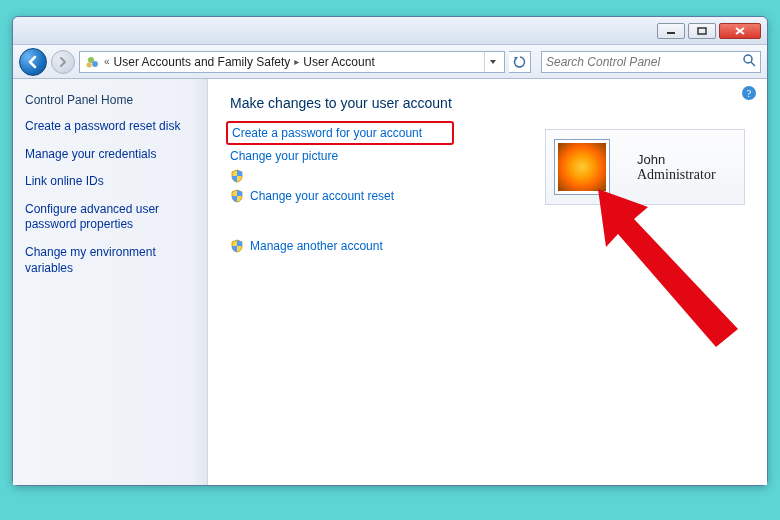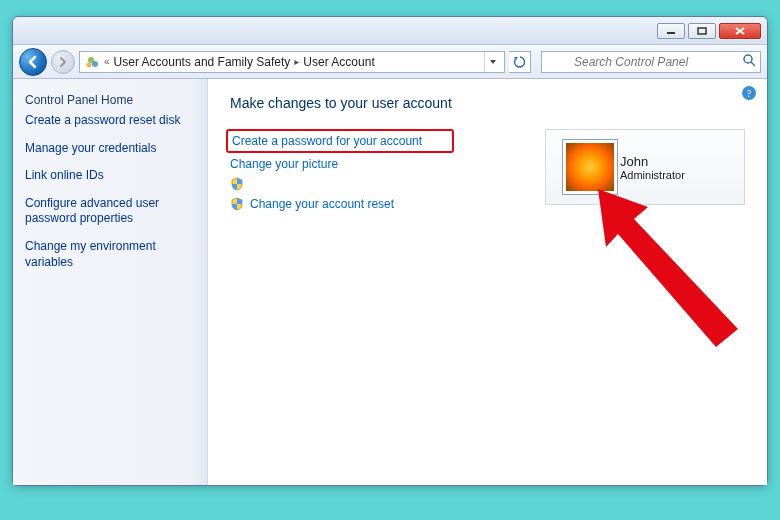--- a/index.html
+++ b/index.html
@@ -112,61 +112,60 @@
     display:flex; align-items:center;
     padding: 0 4px;
   }
   .searchbox input {
     border:none; outline:none;
     flex:1;
     font-size:12px;
     font-style: italic;
     color:#ec4899;
     background:transparent;
-    margin-left:28px;
   }
   .search-icon { color:#3a6ea5; }
 
   
   .content {
     flex: 1;
     background: #fff;
     display: flex;
     position: relative;
   }
   .sidebar {
     width: 195px;
     background: linear-gradient(90deg, #f2f5fa 0%, #eef2f8 92%, #e1e7ef 100%);
     border-right: 1px solid #d0d8e4;
     padding: 14px 12px;
   }
   .sidebar h4 {
     color: #1f3f66;
     font-size: 12px;
     font-weight: 400;
-    margin-bottom: 6px;
+    margin-bottom: 12px;
   }
   .sidebar a {
     display:block;
     color: #003399;
     font-size: 12px;
     text-decoration: none;
     margin-bottom: 12px;
     line-height: 1.3;
   }
   .main {
     flex:1;
     padding: 16px 22px;
     position: relative;
   }
   .main h2 {
     color: #003366;
     font-size: 14px;
     font-weight: normal;
-    margin-bottom: 18px;
+    margin-bottom: 10px;
   }
   .link-row {
     display:flex;
     align-items:flex-start;
     gap:6px;
     margin-bottom: 6px;
   }
   .link-row a {
     color: #0066cc;
     font-size: 12px;
@@ -190,35 +189,35 @@
   .usercard {
     position: absolute;
     right: 22px;
     top: 50px;
     width: 200px;
     height: 76px;
     border: 1px solid #cfd8e4;
     background: linear-gradient(#fdfdfe,#f1f4f8);
     display:flex;
     align-items:center;
-    padding: 16px;
-    gap: 2px;
+    padding: 8px;
+    gap: 27px;
   }
   .avatar {
     width: 56px; height: 56px;
     border: 1px solid #8aa0bc;
     padding: 3px;
     background:#fff;
   }
   .avatar-inner {
     width:100%; height:100%;
     background: radial-gradient(circle at 50% 50%, #ffcc33 0%, #ff9900 35%, #ff6600 60%, #884400 100%);
   }
   .userinfo .uname { font-size: 13px; color:#222; }
-  .userinfo .urole { font-size: 11px; color:#222; }
+  .userinfo .urole { font-size: 14px; color:#222;font-family:Liberation Serif, serif; }
 
   .help-icon {
     position:absolute;
     right: 10px; top: 6px;
     width:16px;height:16px;
   }
 
   
   .arrow-annotation {
     position: absolute;
@@ -340,20 +339,30 @@
               <path d="M7 1 L12 3 L12 7 Q12 12 7 13 Q2 12 2 7 L2 3 Z" fill="#ffd24a" stroke="#c08a00" stroke-width="0.8"></path>
               <path d="M7 1 L12 3 L12 7 L7 7 Z" fill="#4a9eff"></path>
               <path d="M7 7 L7 13 Q2 12 2 7 Z" fill="#4a9eff"></path>
             </svg>
         </span>
         <a href="#">Change your account reset</a>
       </div>
 
       <div class="gap"></div>
 
+      <div class="link-row">
+        <span class="shield-icon">
+          <svg width="14" height="14">
+              <path d="M7 1 L12 3 L12 7 Q12 12 7 13 Q2 12 2 7 L2 3 Z" fill="#ffd24a" stroke="#c08a00" stroke-width="0.8"></path>
+              <path d="M7 1 L12 3 L12 7 L7 7 Z" fill="#4a9eff"></path>
+              <path d="M7 7 L7 13 Q2 12 2 7 Z" fill="#4a9eff"></path>
+            </svg>
+        </span>
+        <a href="#">Manage another account</a>
+      </div>
 
       <div class="usercard">
         <div class="avatar">
           <div class="avatar-inner"></div>
         </div>
         <div class="userinfo">
           <div class="uname">John</div>
           <div class="urole">Administrator</div>
         </div>
       </div>

